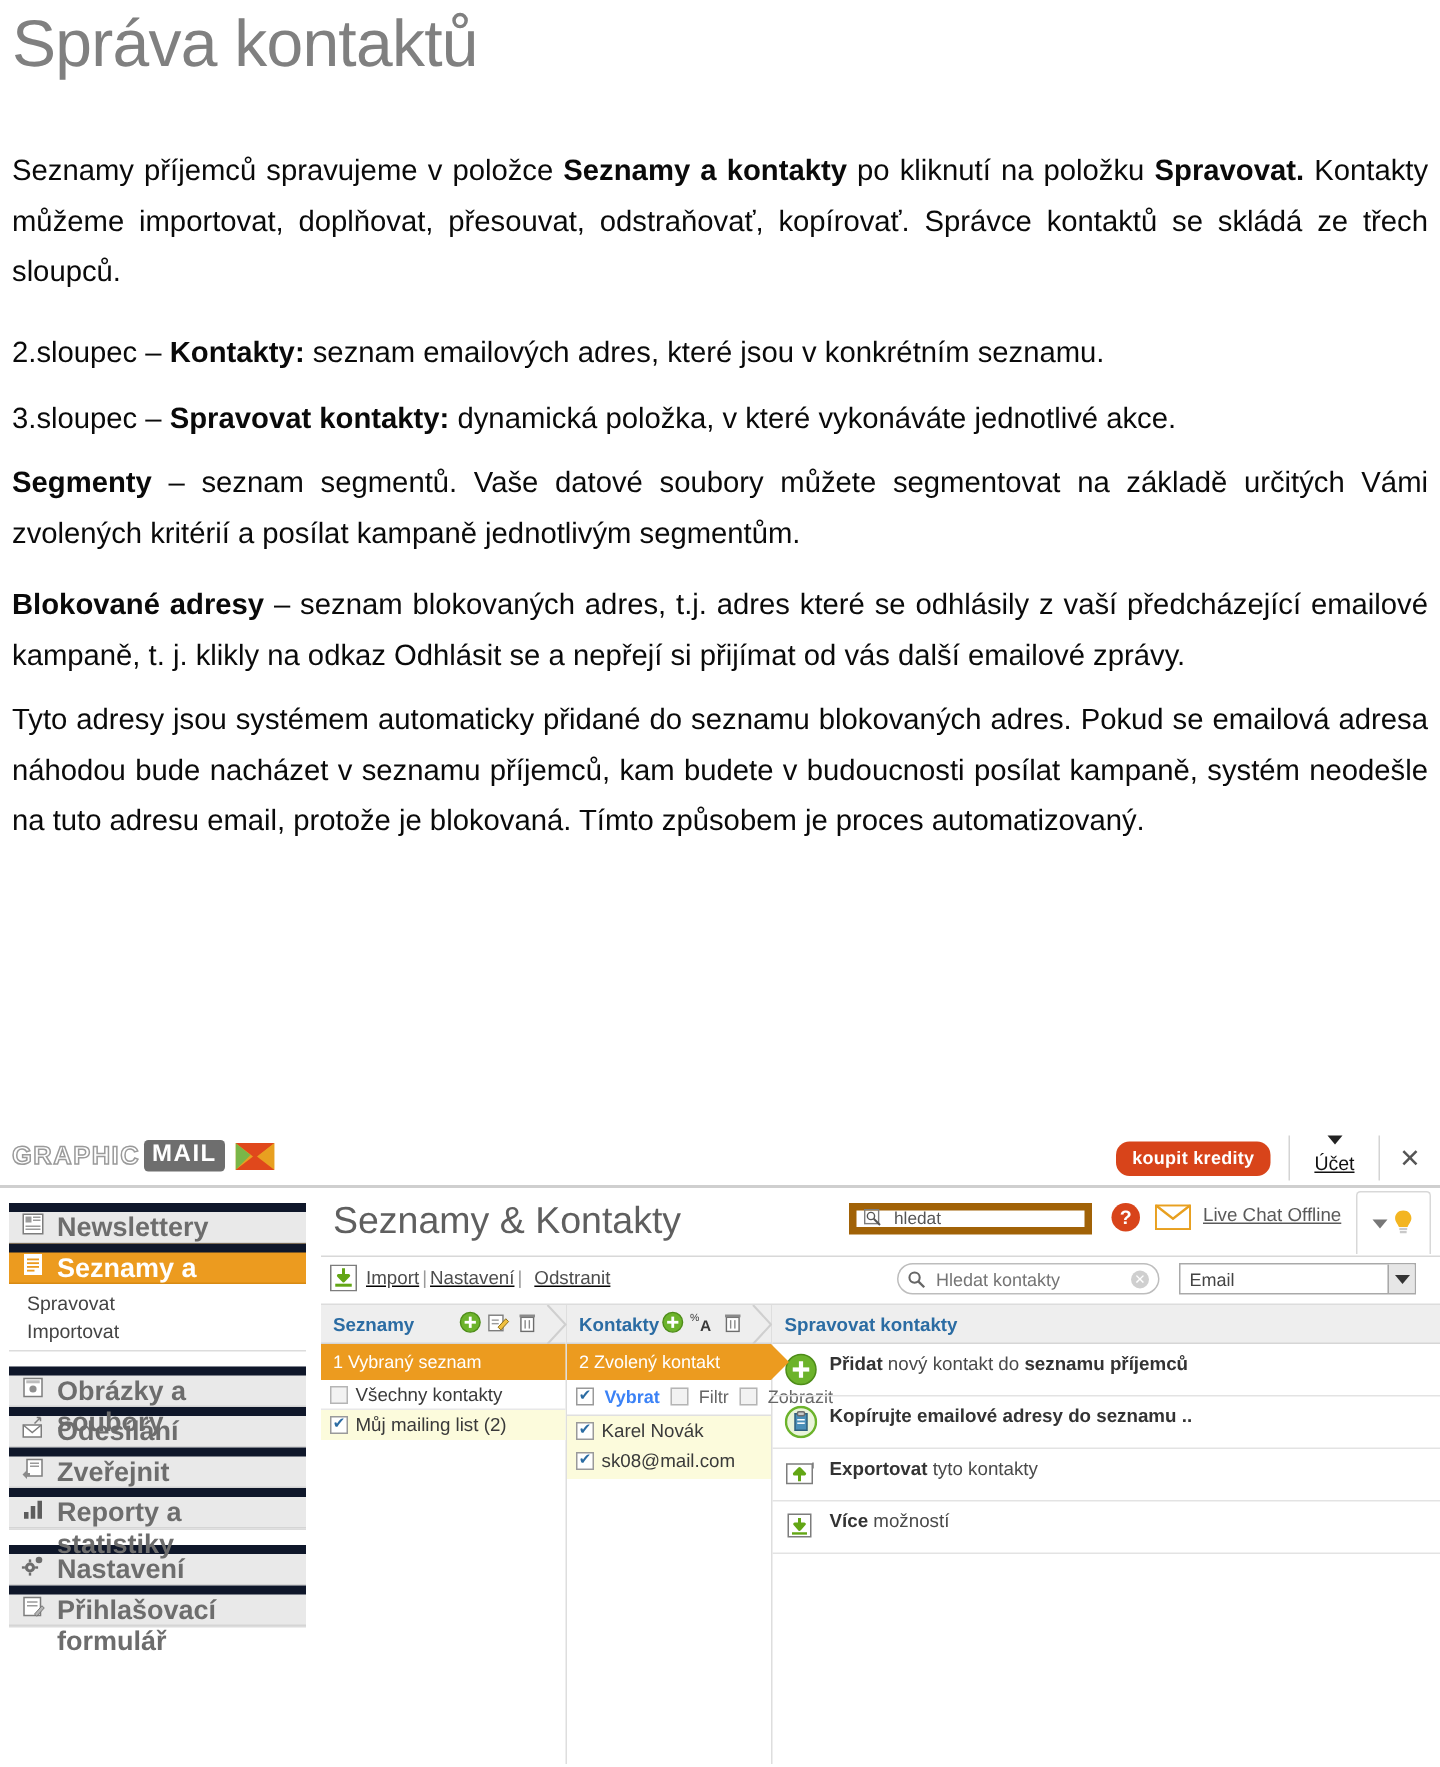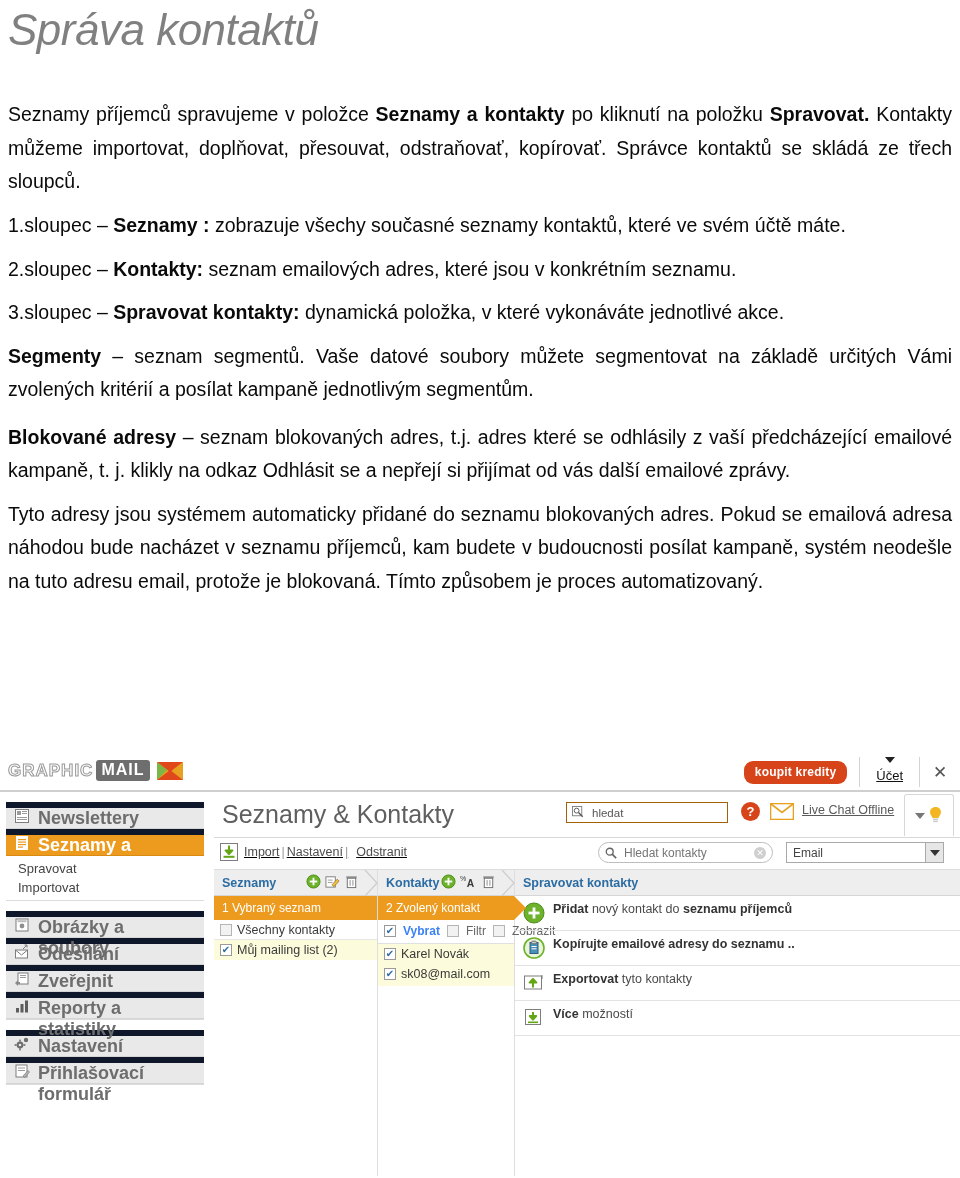--- a/index.html
+++ b/index.html
@@ -15,21 +15,20 @@
   
   .doc { padding: 0 4px 0 4px; }
 
   .doc-title {
     font-size: 44px;
     font-weight: 400;
     color: #808080;
     letter-spacing: -0.5px;
     margin: 6px 0 0 4px;
     line-height: 1.1;
-    font-style: italic;
   }
 
   .doc-body { margin-top: 44px; padding: 0 4px; }
 
   .para {
     font-size: 19.5px;
     line-height: 1.72;
     text-align: justify;
     margin: 0 0 0 0;
     color: #0a0a0a;
@@ -162,21 +161,21 @@
     position: relative; height: 46px;
     border-bottom: 1px solid #d8d8d8;
   }
   .page-title {
     position: absolute; left: 8px; top: 8px;
     font-size: 25px; color: #5f5f5f; font-weight: 400;
   }
   .hledat-box {
     position: absolute; left: 352px; top: 10px;
     width: 162px; height: 21px;
-    border: 1px solid #a16207; background:#fff;
+    border: 5px solid #a16207; background:#fff;
     display:flex; align-items:center; gap:5px; padding: 0 5px;
   }
   .hledat-box input {
     border:none; outline:none; width: 100%;
     font-size: 11.5px; color:#555; font-family:"Liberation Sans", sans-serif;
     background: transparent;
   }
   .help-dot {
     position:absolute; left: 527px; top: 10px;
     width:19px;height:19px;border-radius:50%;background:#d8441a;color:#fff;
@@ -321,21 +320,20 @@
 <div class="doc">
 
   <h1 class="doc-title">Správa kontaktů</h1>
 
   <div class="doc-body">
 
     <p class="para lead"><span>Seznamy příjemců spravujeme v položce </span><b>Seznamy a kontakty</b><span> po kliknutí na položku </span><b>Spravovat.</b><span> Kontakty můžeme importovat, doplňovat, přesouvat, odstraňovať, kopírovať. Správce kontaktů se skládá ze třech sloupců.</span></p>
 
     <div class="spacer-sm"></div>
 
-    <p class="list-line"><span>1.sloupec – </span><b>Seznamy :</b><span> zobrazuje všechy současné seznamy kontaktů, které ve svém účtě máte.</span></p>
 
     <div class="spacer-sm"></div>
 
     <p class="list-line"><span>2.sloupec – </span><b>Kontakty:</b><span> seznam emailových adres, které jsou v konkrétním seznamu.</span></p>
 
     <div class="spacer-sm"></div>
 
     <p class="list-line"><span>3.sloupec – </span><b>Spravovat kontakty:</b><span> dynamická položka, v které vykonáváte jednotlivé akce.</span></p>
 
     <div class="spacer-sm"></div>

